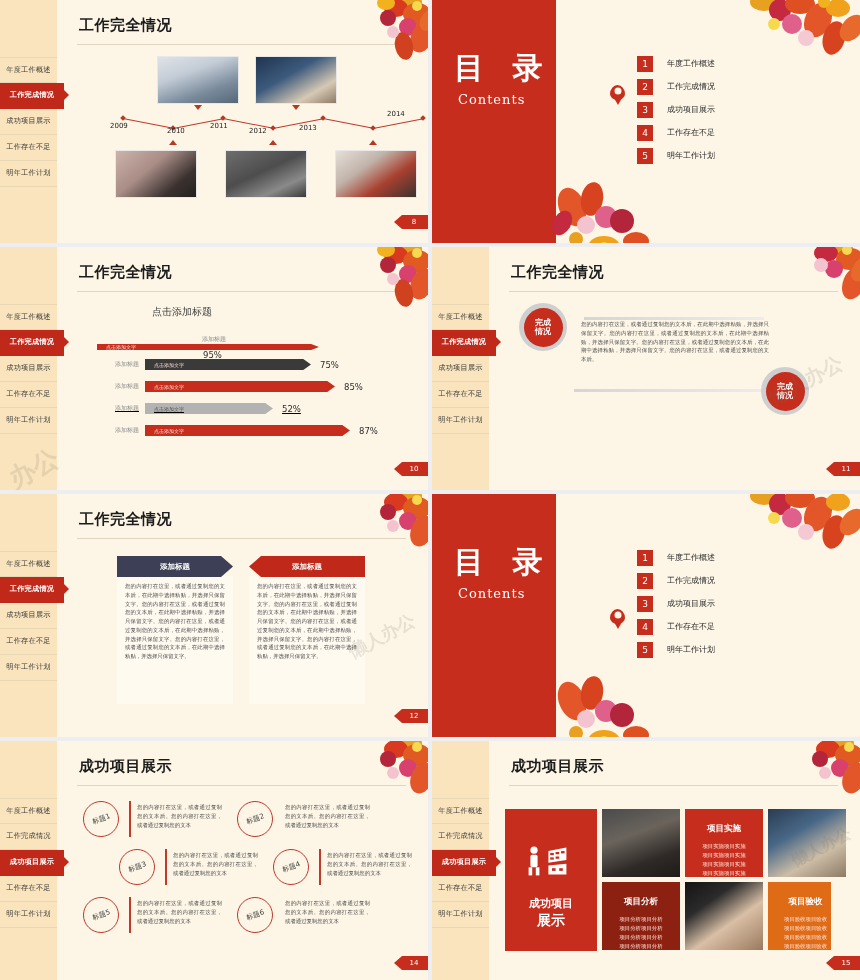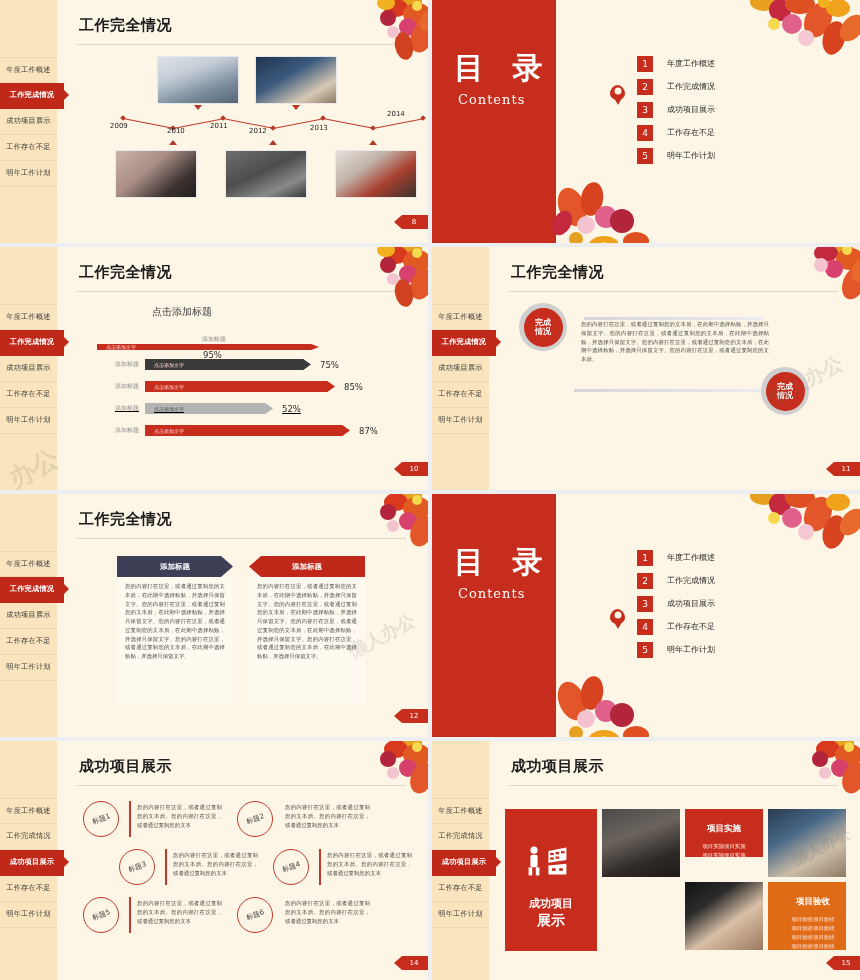--- a/index.html
+++ b/index.html
@@ -203,21 +203,21 @@
       <div class="tl-dot" style="left:164px;top:116px;"></div>
       <div class="tl-dot" style="left:214px;top:126px;"></div>
       <div class="tl-dot" style="left:264px;top:116px;"></div>
       <div class="tl-dot" style="left:314px;top:126px;"></div>
       <div class="tl-dot" style="left:364px;top:116px;"></div>
 
       <div class="tl-year" style="left:53px;top:122px;">2009</div>
       <div class="tl-year" style="left:110px;top:127px;">2010</div>
       <div class="tl-year" style="left:153px;top:122px;">2011</div>
       <div class="tl-year" style="left:192px;top:127px;">2012</div>
-      <div class="tl-year" style="left:253px;top:124px;text-align:right;">2013</div>
+      <div class="tl-year" style="left:242px;top:124px;text-align:right;">2013</div>
       <div class="tl-year" style="left:330px;top:110px;">2014</div>
 
       <div class="tri-down" style="left:137px;top:105px;"></div>
       <div class="tri-down" style="left:235px;top:105px;"></div>
       <div class="tri-up" style="left:112px;top:140px;"></div>
       <div class="tri-up" style="left:212px;top:140px;"></div>
       <div class="tri-up" style="left:312px;top:140px;"></div>
 
       <div class="photo" style="left:58px;top:150px;width:82px;height:48px;
         background:linear-gradient(140deg,#cbb3ab 0%,#a98d86 40%,#3b3230 75%,#22201f 100%);"></div>
@@ -637,36 +637,43 @@
           <rect x="30" y="25" width="4" height="3" fill="#c62d1c"></rect>
           <rect x="38" y="25" width="4" height="3" fill="#c62d1c"></rect>
         </svg>
         <div class="bigtile-title" style="position:absolute;left:0;right:0;top:88px;font-size:11px;">成功项目</div>
         <div class="bigtile-title" style="position:absolute;left:0;right:0;top:102px;font-size:14px;">展示</div>
       </div>
 
       <div class="tile" style="left:113px;top:68px;width:78px;height:68px;
         background:linear-gradient(160deg,#4b4b4b 0%,#6a645c 38%,#2f2a27 72%,#1d1a18 100%);"></div>
 
-      <div class="tile t-red" style="left:196px;top:68px;width:78px;height:48px;">
+      <div class="tile t-red" style="left:196px;top:68px;width:78px;height:68px;">
         <div class="th" style="margin-top:14px;">项目实施</div>
         <div class="tb" style="margin-top:7px;white-space:pre-line;">项目实施项目实施
 项目实施项目实施
 项目实施项目实施
 项目实施项目实施</div>
       </div>
 
       <div class="tile" style="left:279px;top:68px;width:78px;height:68px;
         background:linear-gradient(150deg,#2a3c52 0%,#486887 35%,#cdbda6 68%,#8d7a64 100%);"></div>
 
+      <div class="tile t-dark" style="left:113px;top:141px;width:78px;height:68px;">
+        <div class="th" style="margin-top:14px;">项目分析</div>
+        <div class="tb" style="margin-top:7px;white-space:pre-line;">项目分析项目分析
+项目分析项目分析
+项目分析项目分析
+项目分析项目分析</div>
+      </div>
 
       <div class="tile" style="left:196px;top:141px;width:78px;height:68px;
         background:linear-gradient(145deg,#141414 0%,#2b2b2b 30%,#d9bfa6 60%,#9a7a5e 100%);"></div>
 
-      <div class="tile t-or" style="left:279px;top:141px;width:78px;height:68px;padding-left:12px;">
+      <div class="tile t-or" style="left:279px;top:141px;width:63px;height:68px;padding-left:12px;">
         <div class="th" style="margin-top:14px;">项目验收</div>
         <div class="tb" style="margin-top:7px;white-space:pre-line;">项目验收项目验收
 项目验收项目验收
 项目验收项目验收
 项目验收项目验收</div>
       </div>
 
       <div class="pagebadge">15</div>
     </div>
     <svg class="flowers tr" viewBox="0 0 112 78">

